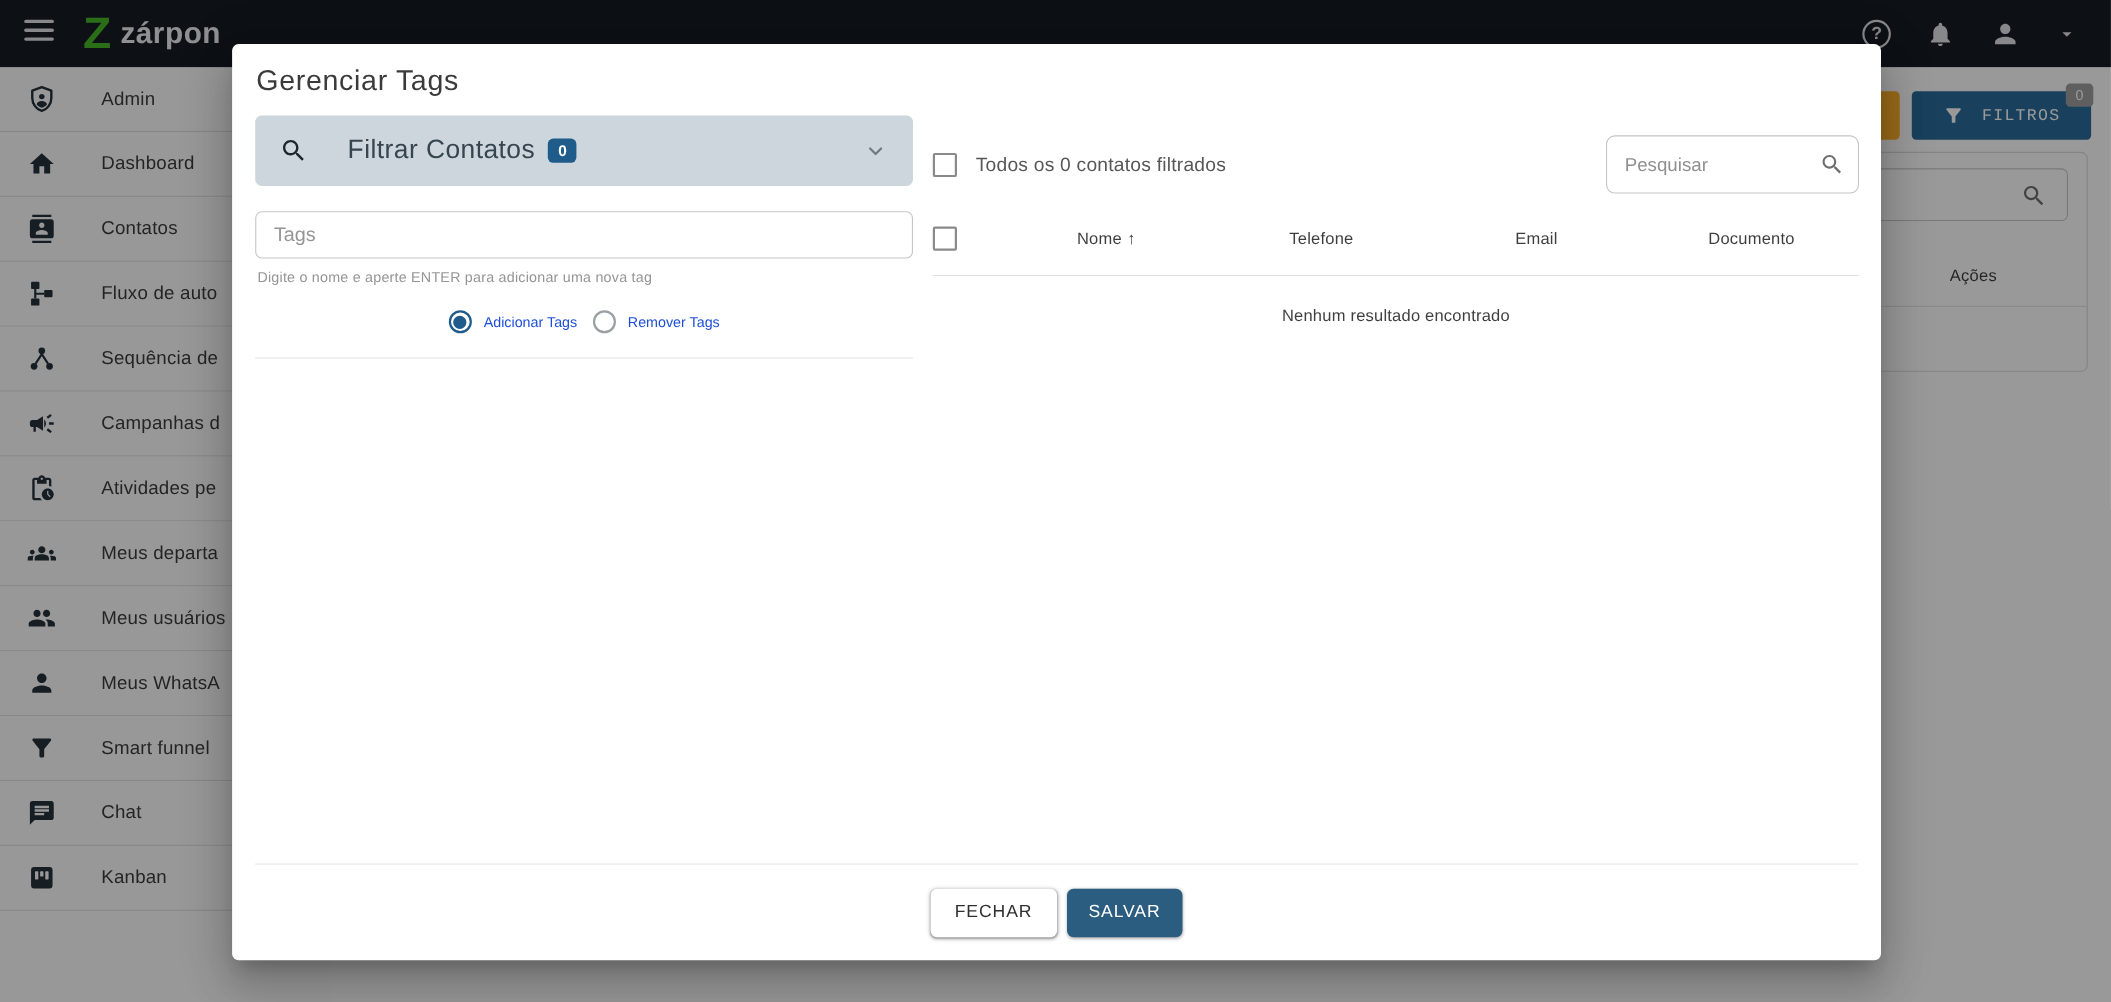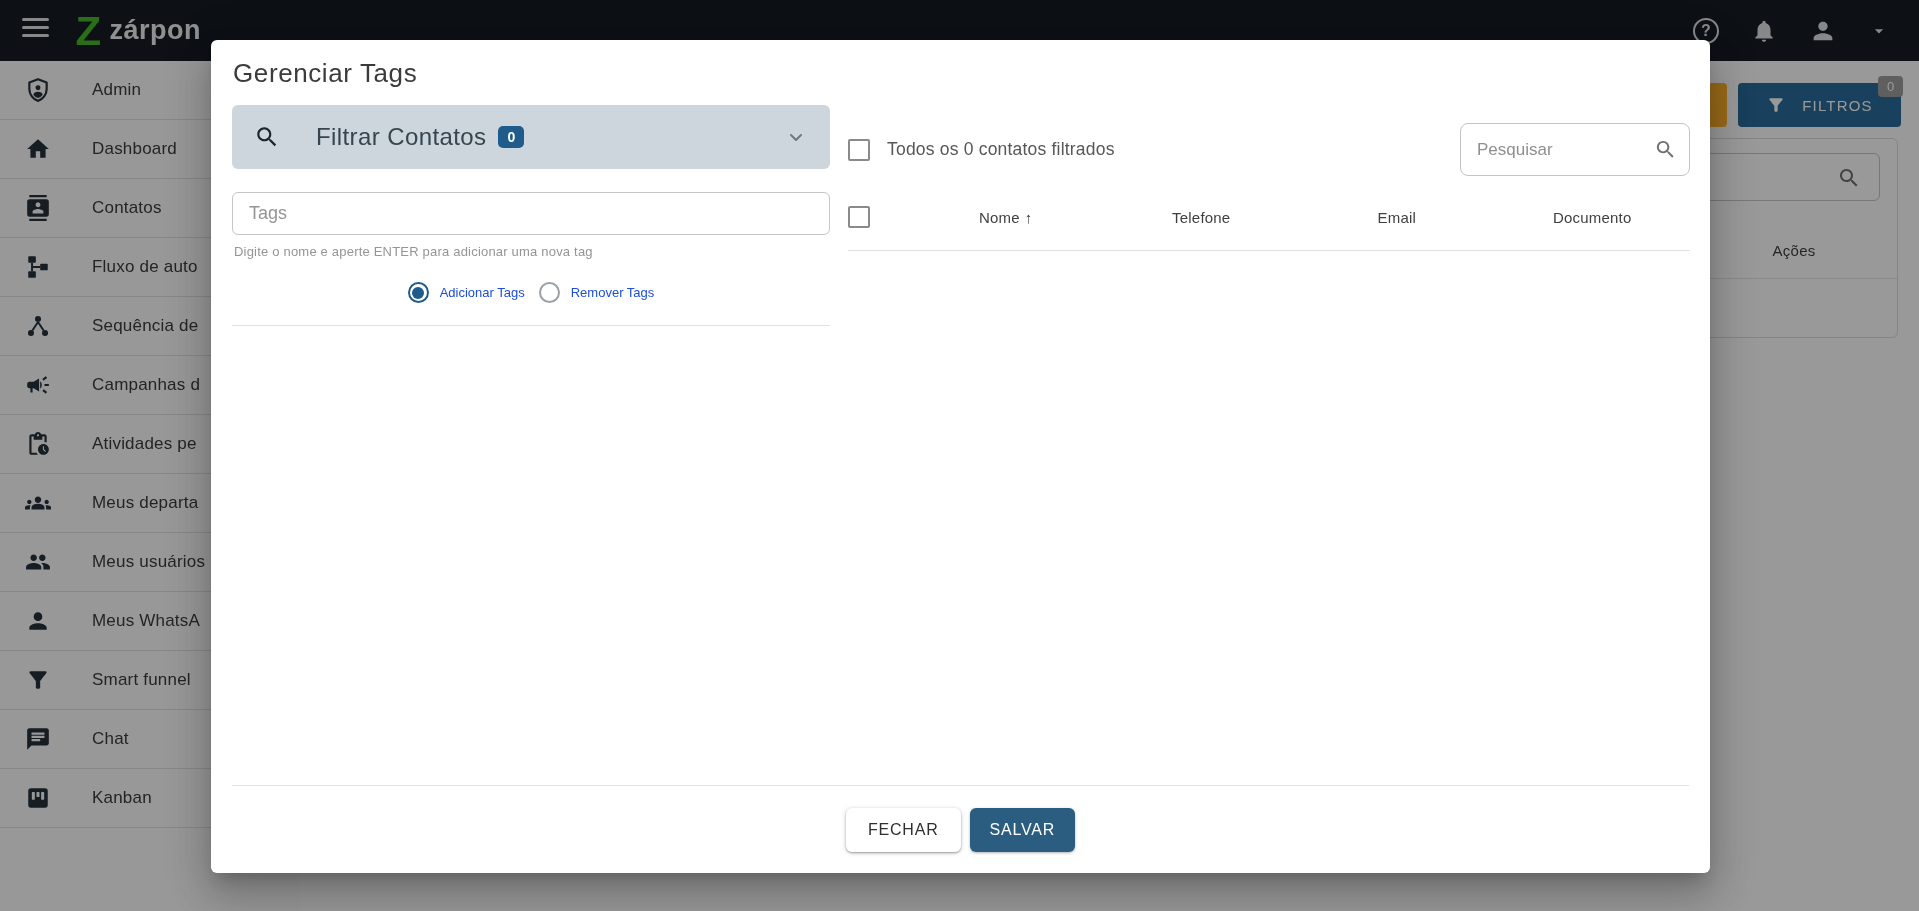--- a/index.html
+++ b/index.html
@@ -23,21 +23,21 @@
   
   .sidebar { position:absolute; top:61px; left:0; width:300px; bottom:0; background:#fdfdfd; z-index:5; }
   .side-item { height:59px; display:flex; align-items:center; padding-left:24px; border-bottom:1px solid #e1e1e1; cursor:pointer; background:#fdfdfd; }
   .sicon { width:28px; height:28px; color:#25313b; display:flex; align-items:center; justify-content:center; flex-shrink:0; }
   .sicon svg { width:26px; height:26px; fill:currentColor; }
   .slabel { margin-left:40px; font-size:17px; color:#3d3d3d; letter-spacing:0.2px; white-space:nowrap; }
 
   
   .main-bg { position:absolute; top:61px; left:300px; right:0; bottom:0; background:#fff; z-index:1; }
   .orange-btn { position:absolute; left:1660px; top:83px; width:67px; height:44px; background:#ffb12b; border-radius:4px; z-index:2; cursor:pointer; border:none; }
-  .filters-btn { position:absolute; left:1738px; top:83px; width:163px; height:44px; background:#2b6b99; border-radius:4px; color:#fff; display:flex; align-items:center; justify-content:center; gap:16px; font-size:15px; letter-spacing:1.2px; z-index:2; cursor:pointer; border:none; font-family:Liberation Sans, sans-serif; }
+  .filters-btn { position:absolute; left:1738px; top:83px; width:163px; height:44px; background:#2b6b99; border-radius:4px; color:#fff; display:flex; align-items:center; justify-content:center; gap:16px; font-size:15px; letter-spacing:1.2px; z-index:2; cursor:pointer; border:none; font-family:Liberation Mono, monospace; }
   .filters-btn svg { fill:#fff; }
   .filters-badge { position:absolute; left:1878px; top:76px; min-width:25px; height:21px; background:#9e9e9e; color:#fff; border-radius:4px; font-size:13px; display:flex; align-items:center; justify-content:center; padding:0 6px; z-index:3; }
   .bg-card { position:absolute; left:330px; top:138px; width:1568px; height:200px; background:#fff; border:1px solid #dddddd; border-radius:6px; z-index:2; }
   .bg-card-search { position:absolute; left:1520px; top:153px; width:360px; height:48px; border:1px solid #c9c9c9; border-radius:6px; background:#fff; z-index:3; }
   .bg-card-search svg { position:absolute; right:18px; top:12px; fill:#6f6f6f; }
   .bg-acoes { position:absolute; left:1690px; top:242px; width:208px; text-align:center; font-size:15px; color:#3f3f3f; z-index:3; letter-spacing:0.3px; }
   .bg-card-divider { position:absolute; left:331px; top:278px; width:1566px; height:1px; background:#e4e4e4; z-index:3; }
 
   
   .overlay { position:absolute; inset:0; background:rgba(0,0,0,0.40); z-index:40; }
@@ -327,20 +327,21 @@
             <span class="checkbox"></span>
           </span>
           <span class="th">
             <span>Nome</span><span class="sort-arrow">↑</span>
           </span>
           <span class="th">Telefone</span>
           <span class="th">Email</span>
           <span class="th">Documento</span>
         </div>
         <div class="table-divider"></div>
+        <div class="empty-row">Nenhum resultado encontrado</div>
       </div>
     </div>
 
     <div class="modal-footer">
       <button class="btn btn-close">FECHAR</button>
       <button class="btn btn-save">SALVAR</button>
     </div>
   </div>
 
 </div>

